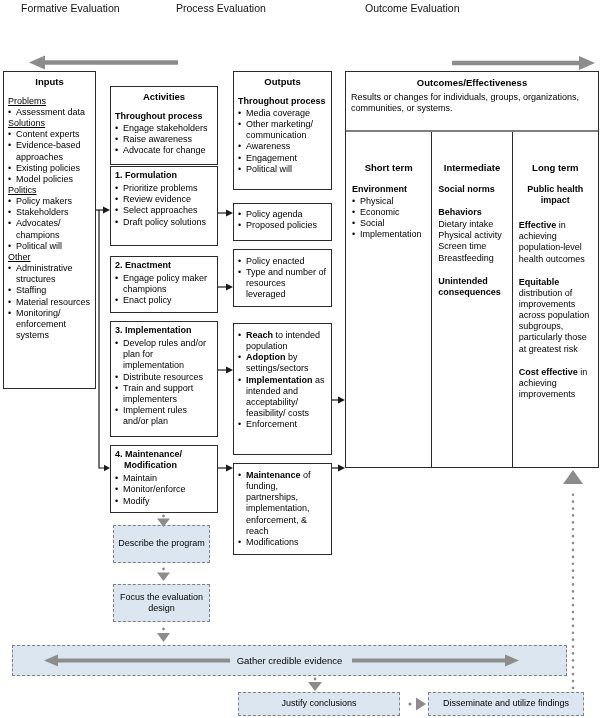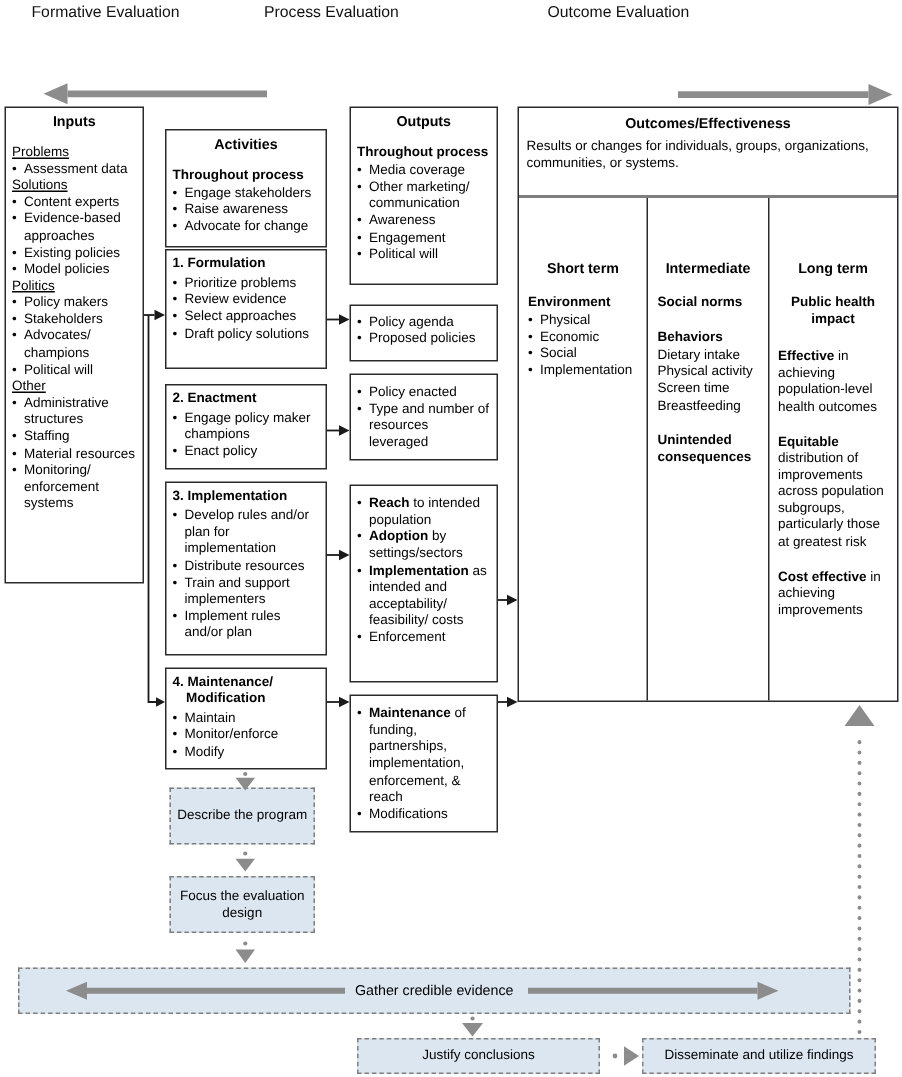--- a/index.html
+++ b/index.html
@@ -17,21 +17,21 @@
   .litx{flex:1 1 auto;}
   .stephead{font-weight:bold;padding-left:9px;text-indent:-9px;margin:0 0 2px;}
   .dashedbox{
     position:absolute;border:1.6px dashed #7f7f7f;background:#dce6f1;box-sizing:border-box;
     display:flex;align-items:center;justify-content:center;text-align:center;padding:2px 4px;
   }
   .banner{border-color:#595959;font-size:9.5px;}
   .oc-header{box-sizing:border-box;height:60px;padding:3px 5px;border-bottom:2.5px solid #7f7f7f;}
   .oc-title{font-weight:bold;text-align:center;font-size:9.5px;margin:2px 0 3px;}
   .oc-cols{display:flex;height:335px;}
-  .oc-col{box-sizing:border-box;padding:20px 6px;}
+  .oc-col{box-sizing:border-box;padding:8px 6px;}
   .oc-col.b1{border-right:1px solid #2b2b2b;}
   .colhead{font-weight:bold;text-align:center;font-size:9.5px;margin:22px 0 10px;}
   .center-b{font-weight:bold;text-align:center;margin:0 0 14px;}
   .para{margin:0 0 12px;}
   .gap12{margin-top:12px;}
   svg.overlay{position:absolute;left:0;top:0;z-index:5;pointer-events:none;}
 </style>
 </head>
 <body>
 

